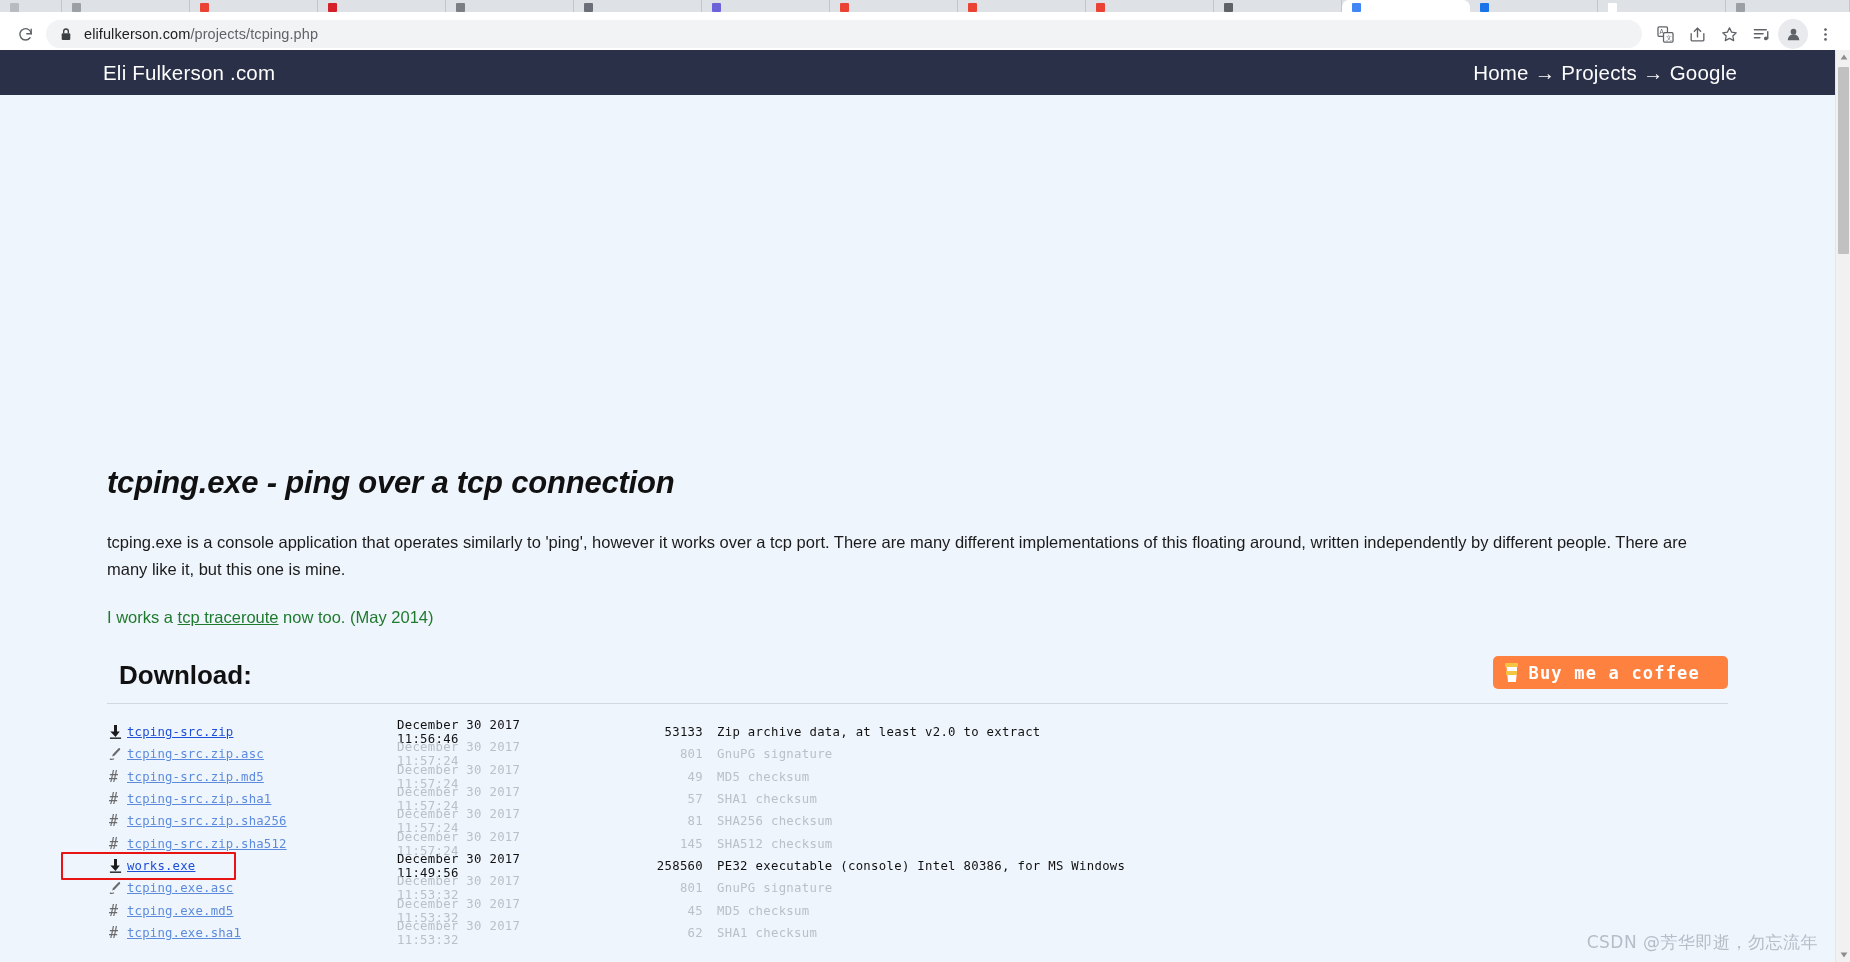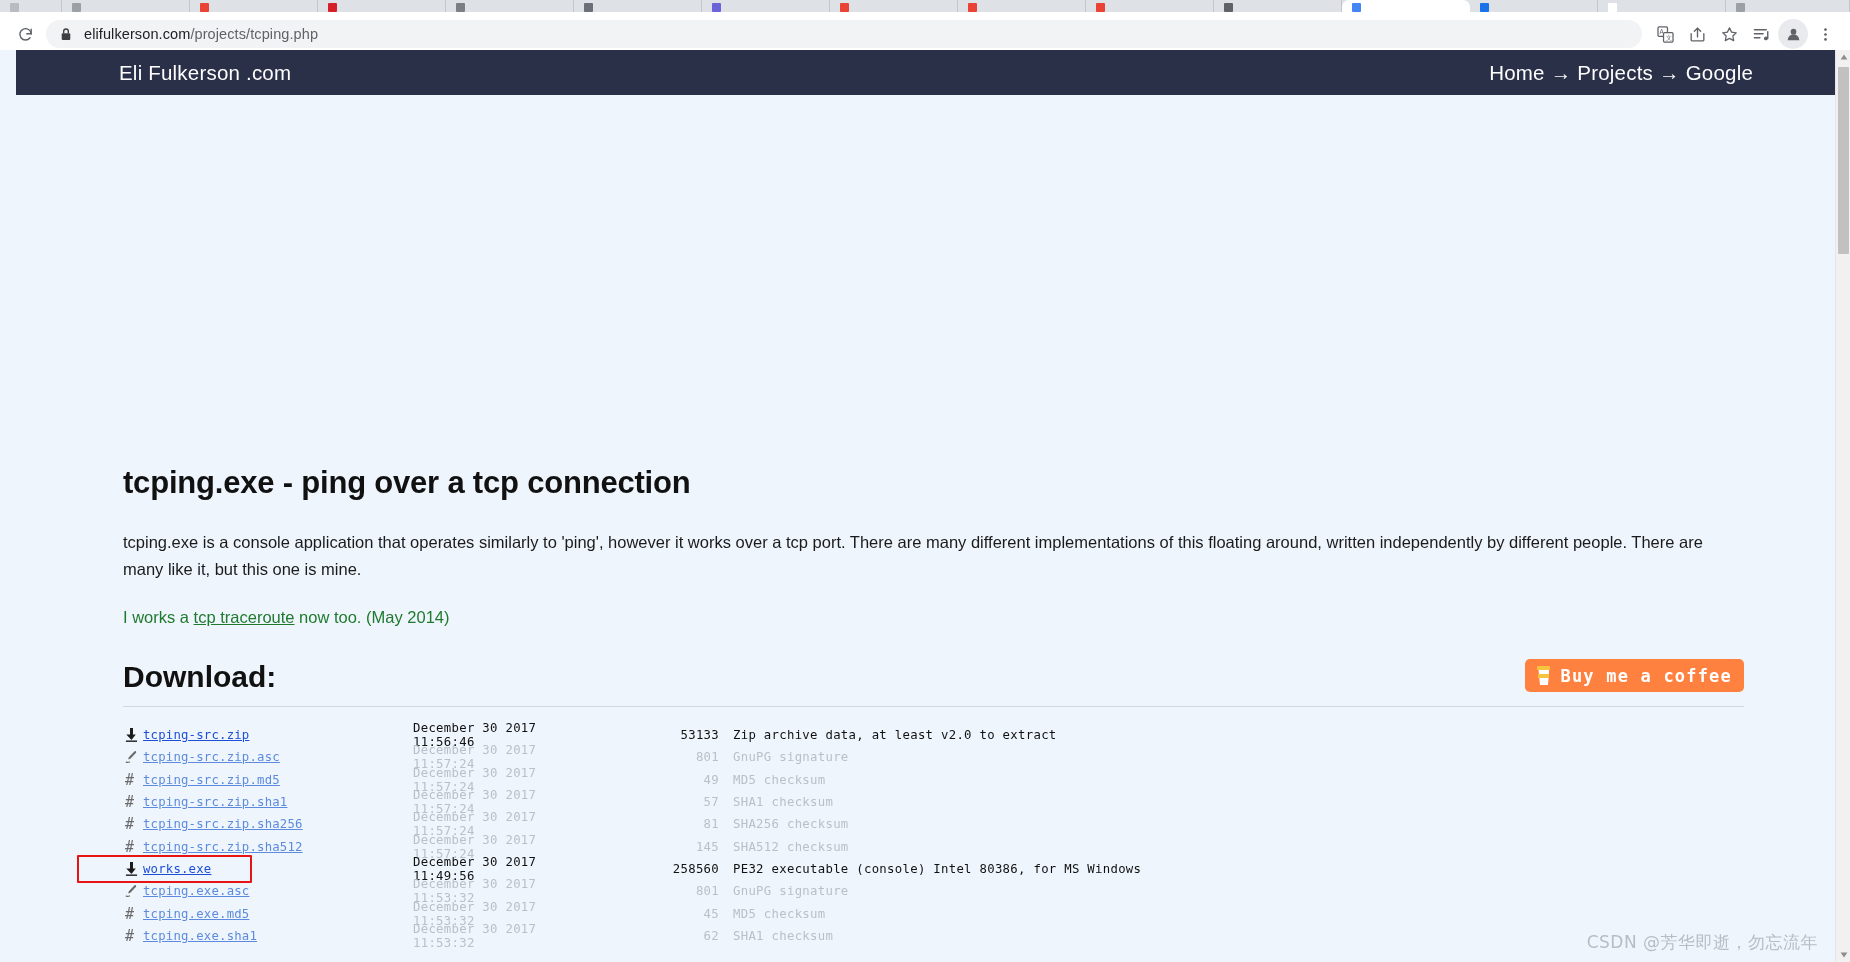--- a/index.html
+++ b/index.html
@@ -99,21 +99,21 @@
     position: absolute;
     top: 50px;
     left: 0;
     width: 1850px;
     height: 912px;
     background: #eff5fd;
     overflow: hidden;
   }
   .page-content {
     position: absolute;
-    top: 0; left: 16px;
+    top: 0; left: 0;
     width: 1835px;
     height: 912px;
     background: #eff5fd;
   }
 
   .site-header {
     height: 45px;
     background: #2b3049;
     display: flex;
     align-items: center;
@@ -165,57 +165,58 @@
   }
   .inner {
     margin: 0 107px 0 107px;
   }
   h1.page-title {
     font-size: 31px;
     font-weight: bold;
     color: #111111;
     margin: 50px 0 0 0;
     letter-spacing: -0.2px;
+    font-style: italic;
   }
   p.intro {
     font-size: 16.5px;
     color: #1b1b1b;
     line-height: 27px;
     margin: 28px 0 0 0;
     max-width: 1625px;
   }
   p.note {
     font-size: 16.5px;
     color: #1f7a2e;
     margin: 25px 0 0 0;
   }
   p.note a {
     color: #1f7a2e;
     text-decoration: underline;
   }
   h2.download-head {
-    font-size: 30px;
+    font-size: 26px;
     font-weight: bold;
     color: #111111;
-    margin: 33px 0 0 0;
+    margin: 33px 0 0 12px;
   }
   .download-row {
     display: flex;
     align-items: flex-end;
     justify-content: space-between;
     border-bottom: 1px solid #d3d8de;
     padding-bottom: 12px;
   }
   .coffee-btn {
     background: #ff813f;
     border-radius: 5px;
     height: 33px;
     display: flex;
     align-items: center;
-    padding: 0 12px 0 11px;
+    padding: 0 28px 0 11px;
     box-sizing: border-box;
     color: #ffffff;
     font-family: "DejaVu Sans Mono", monospace;
     font-size: 17px;
     font-weight: bold;
     letter-spacing: 1.2px;
     gap: 9px;
     margin-bottom: 2px;
   }
   .cup {

